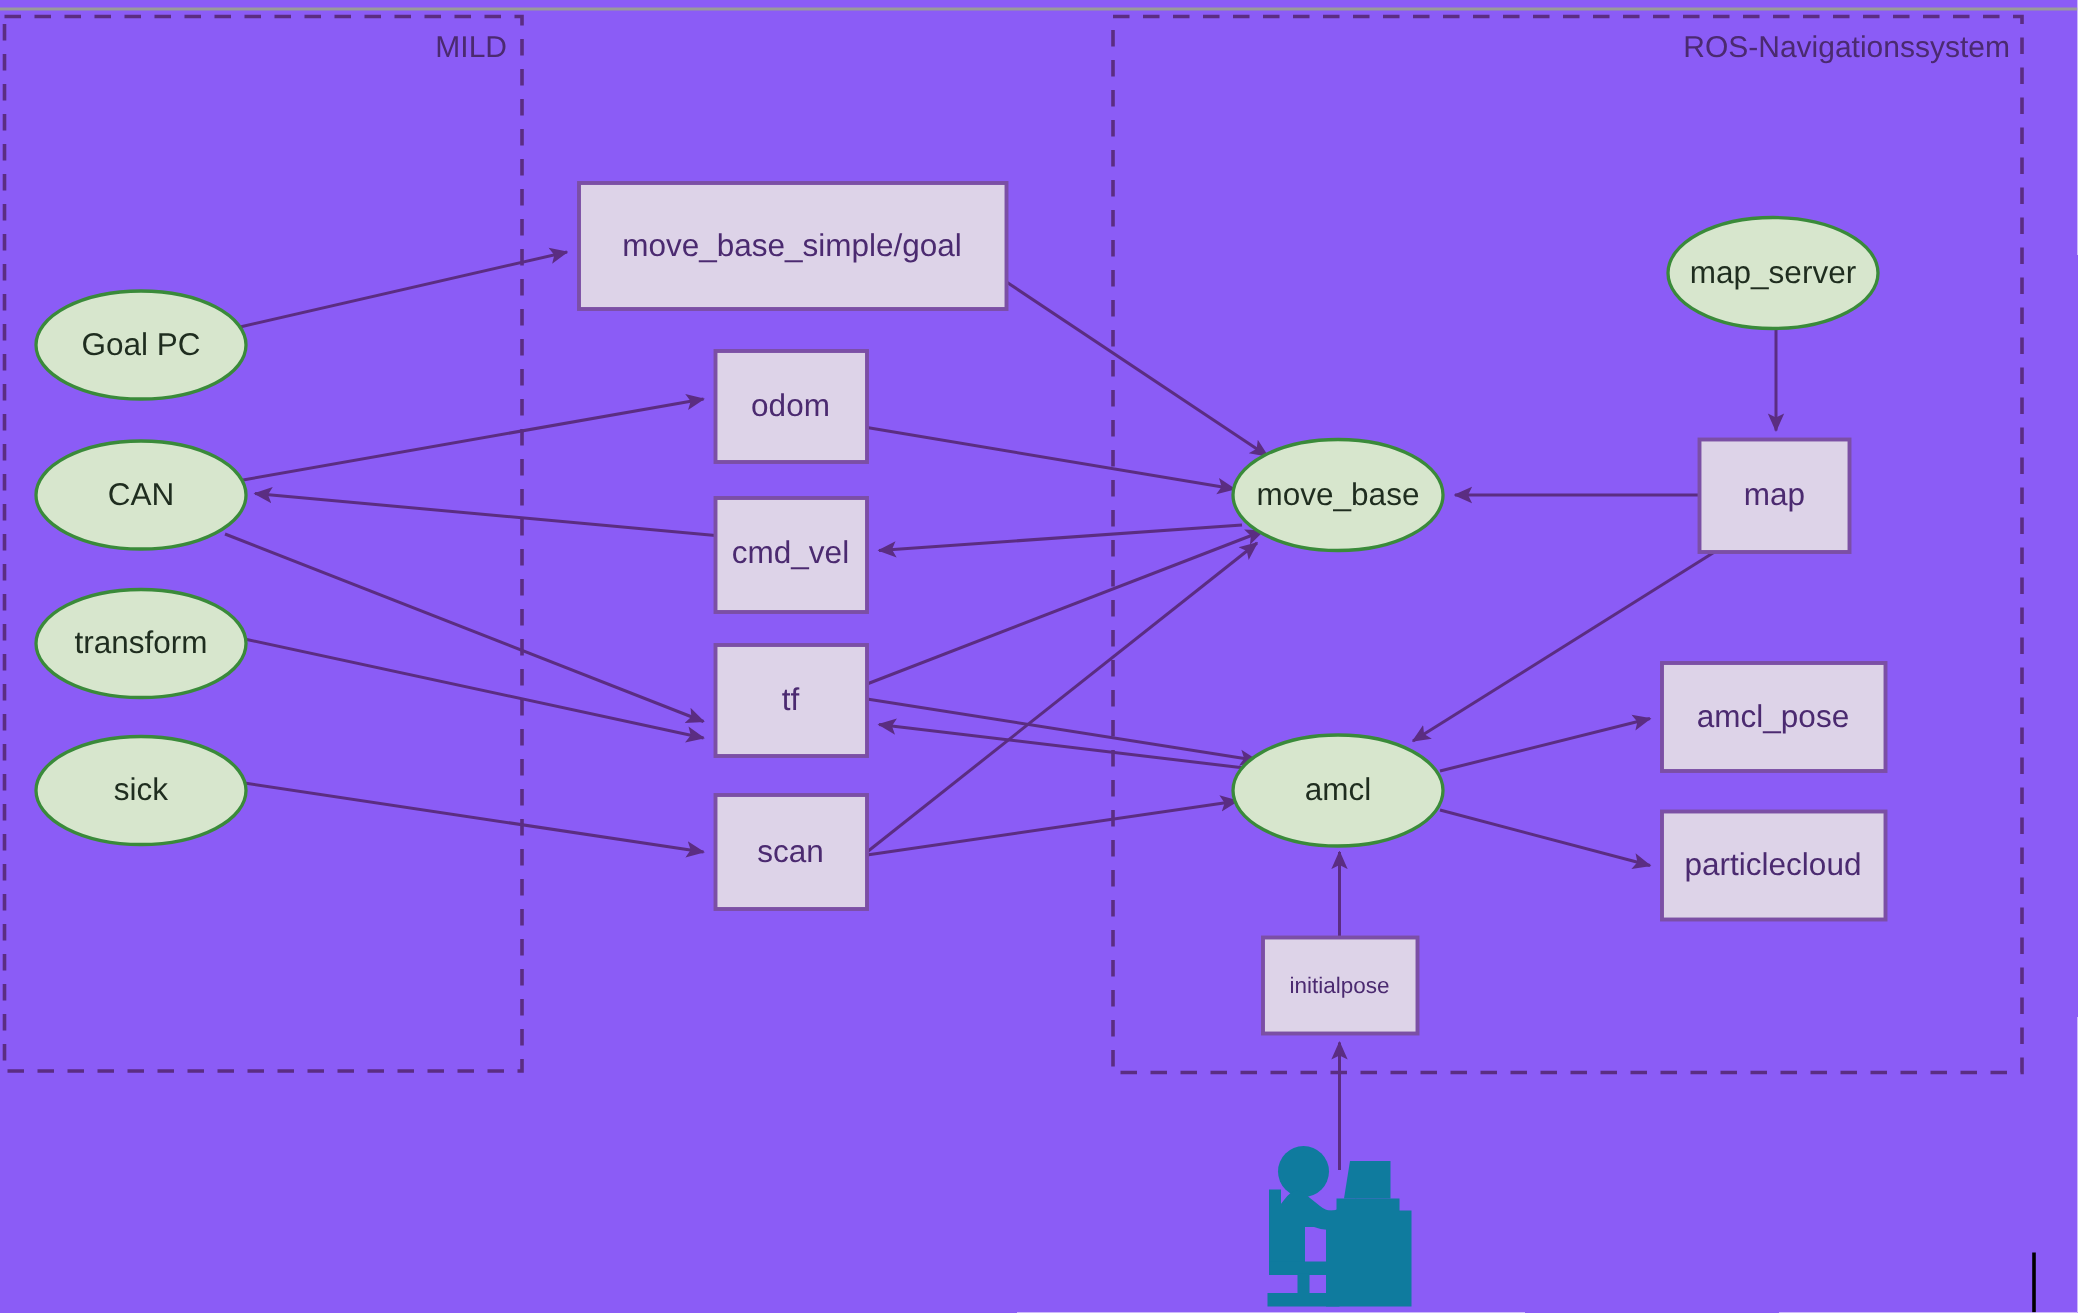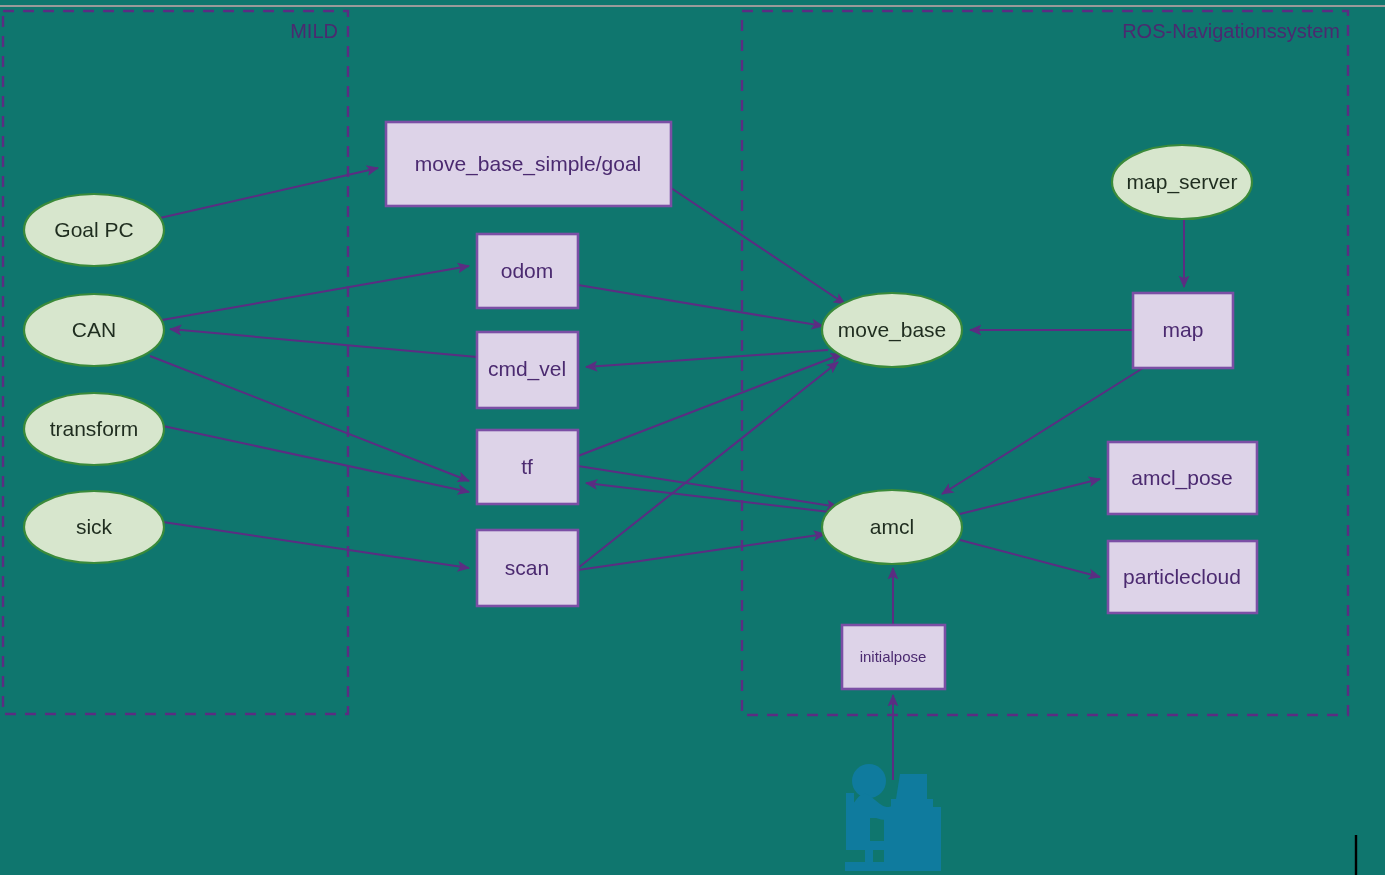--- a/index.html
+++ b/index.html
@@ -7,21 +7,21 @@
     padding: 0;
     background: #ffffff;
   }
   body {
     font-family: "Liberation Sans", sans-serif;
   }
   #canvas {
     position: relative;
     width: 1385px;
     height: 875px;
-    background: #0f766e;
+    background: #8b5cf6;
     overflow: hidden;
   }
   #diagram-svg {
     position: absolute;
     left: 0;
     top: 0;
     width: 1385px;
     height: 875px;
   }
   .node-label {

